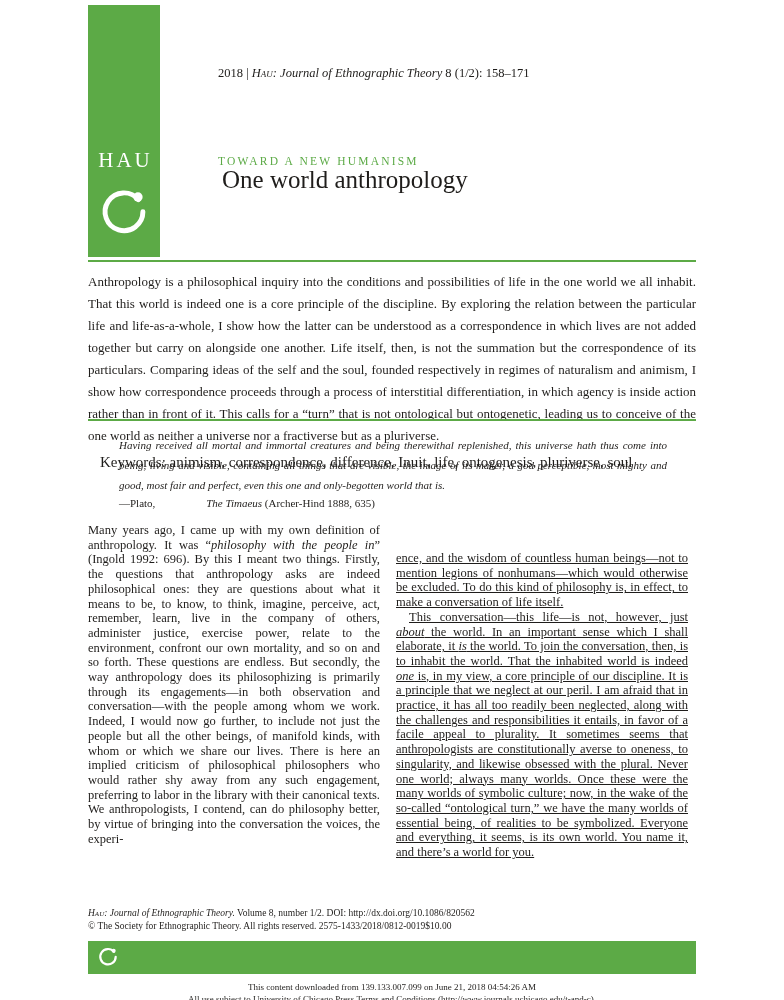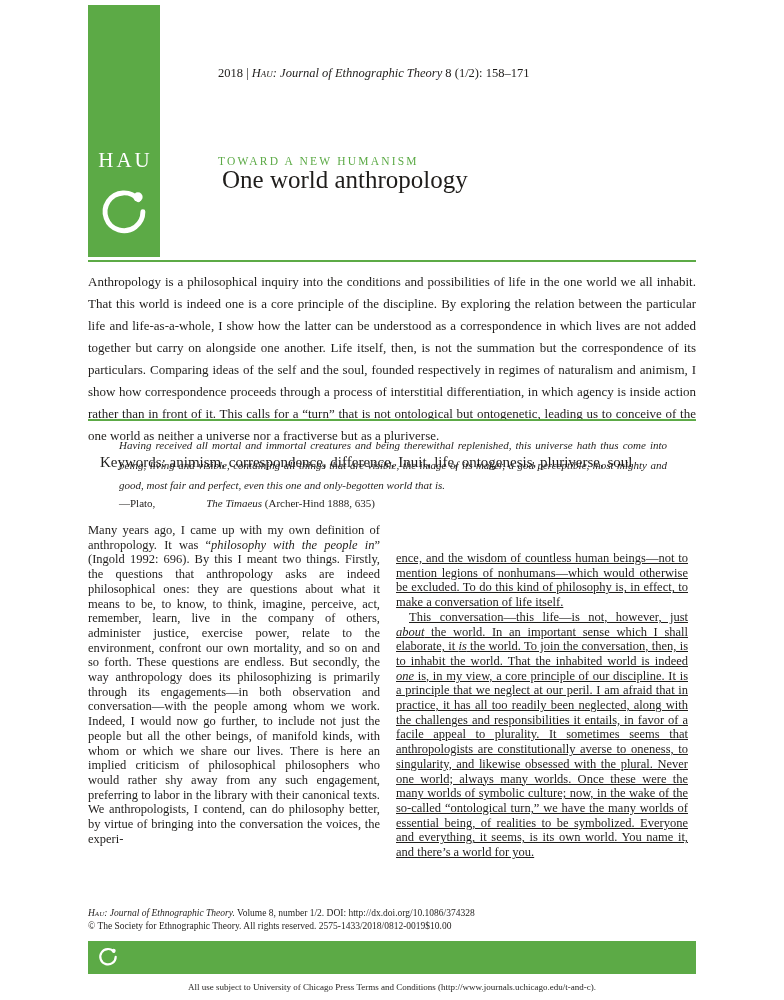--- a/index.html
+++ b/index.html
@@ -99,30 +99,31 @@
         <p><span>Many years ago, I came up with my own definition of anthropology. It was “</span><span style="font-style: italic;">philosophy with the people in</span><span>” (Ingold 1992: 696). By this I meant two things. Firstly, the questions that anthropology asks are indeed philosophical ones: they are questions about what it means to be, to know, to think, imagine, perceive, act, remember, learn, live in the company of others, administer justice, exercise power, relate to the environment, confront our own mortality, and so on and so forth. These questions are endless. But secondly, the way anthropology does its philosophizing is primarily through its engagements—in both observation and conversation—with the people among whom we work. Indeed, I would now go further, to include not just the people but all the other beings, of manifold kinds, with whom or which we share our lives. There is here an implied criticism of philosophical philosophers who would rather shy away from any such engagement, preferring to labor in the library with their canonical texts. We anthropologists, I contend, can do philosophy better, by virtue of bringing into the conversation the voices, the experi-</span></p>
       </div>
       <div class="col col-right">
         <p><span>ence, and the wisdom of countless human beings—not to mention legions of nonhumans—which would otherwise be excluded. To do this kind of philosophy is, in effect, to make a conversation of life itself.</span></p>
         <p class="indent"><span>This conversation—this life—is not, however, just </span><span style="font-style: italic;">about</span><span> the world. In an important sense which I shall elaborate, it </span><span style="font-style: italic;">is</span><span> the world. To join the conversation, then, is to inhabit the world. That the inhabited world is indeed </span><span style="font-style: italic;">one</span><span> is, in my view, a core principle of our discipline. It is a principle that we neglect at our peril. I am afraid that in practice, it has all too readily been neglected, along with the challenges and responsibilities it entails, in favor of a facile appeal to plurality. It sometimes seems that anthropologists are constitutionally averse to oneness, to singularity, and likewise obsessed with the plural. Never one world; always many worlds. Once these were the many worlds of symbolic culture; now, in the wake of the so-called “ontological turn,” we have the many worlds of essential being, of realities to be symbolized. Everyone and everything, it seems, is its own world. You name it, and there’s a world for you.</span></p>
       </div>
     </div>
   </div>
 
   <div class="footer-note">
-    <p><span style="font-style: italic; font-variant: small-caps;">Hau</span><span style="font-style: italic; margin-top: 40px;">: Journal of Ethnographic Theory.</span><span> Volume 8, number 1/2. DOI: http://dx.doi.org/10.1086/374328</span></p>
+    <p><span style="font-style: italic; font-variant: small-caps;">Hau</span><span style="font-style: italic; margin-top: 40px;">: Journal of Ethnographic Theory.</span><span> Volume 8, number 1/2. DOI: http://dx.doi.org/10.1086/820562</span></p>
     <p>© The Society for Ethnographic Theory. All rights reserved. 2575-1433/2018/0812-0019$10.00</p>
   </div>
 
   <div class="brand-band">
     <span>
       <svg class="band-ouro" viewBox="0 0 60 60">
         <path d="M 46.1 18.5 A 21 21 0 1 0 51 32" fill="none" stroke="#ffffff" stroke-width="6" stroke-linecap="round"></path>
         <circle cx="45.5" cy="15.5" r="5.5" fill="#ffffff"></circle>
       </svg>
     </span>
   </div>
 
   <div class="provenance">
+    <p>This content downloaded from 139.133.007.099 on June 21, 2018 04:54:26 AM</p>
     <p>All use subject to University of Chicago Press Terms and Conditions (http://www.journals.uchicago.edu/t-and-c).</p>
   </div>
 
 </div>
 
 </body></html>

